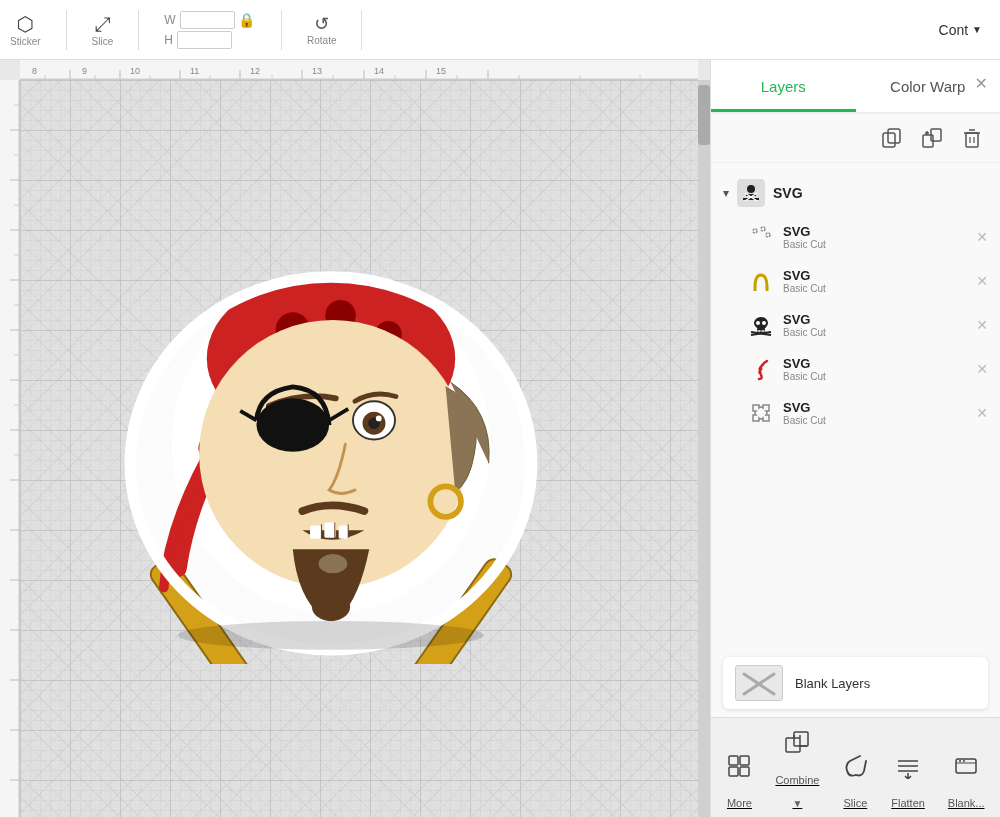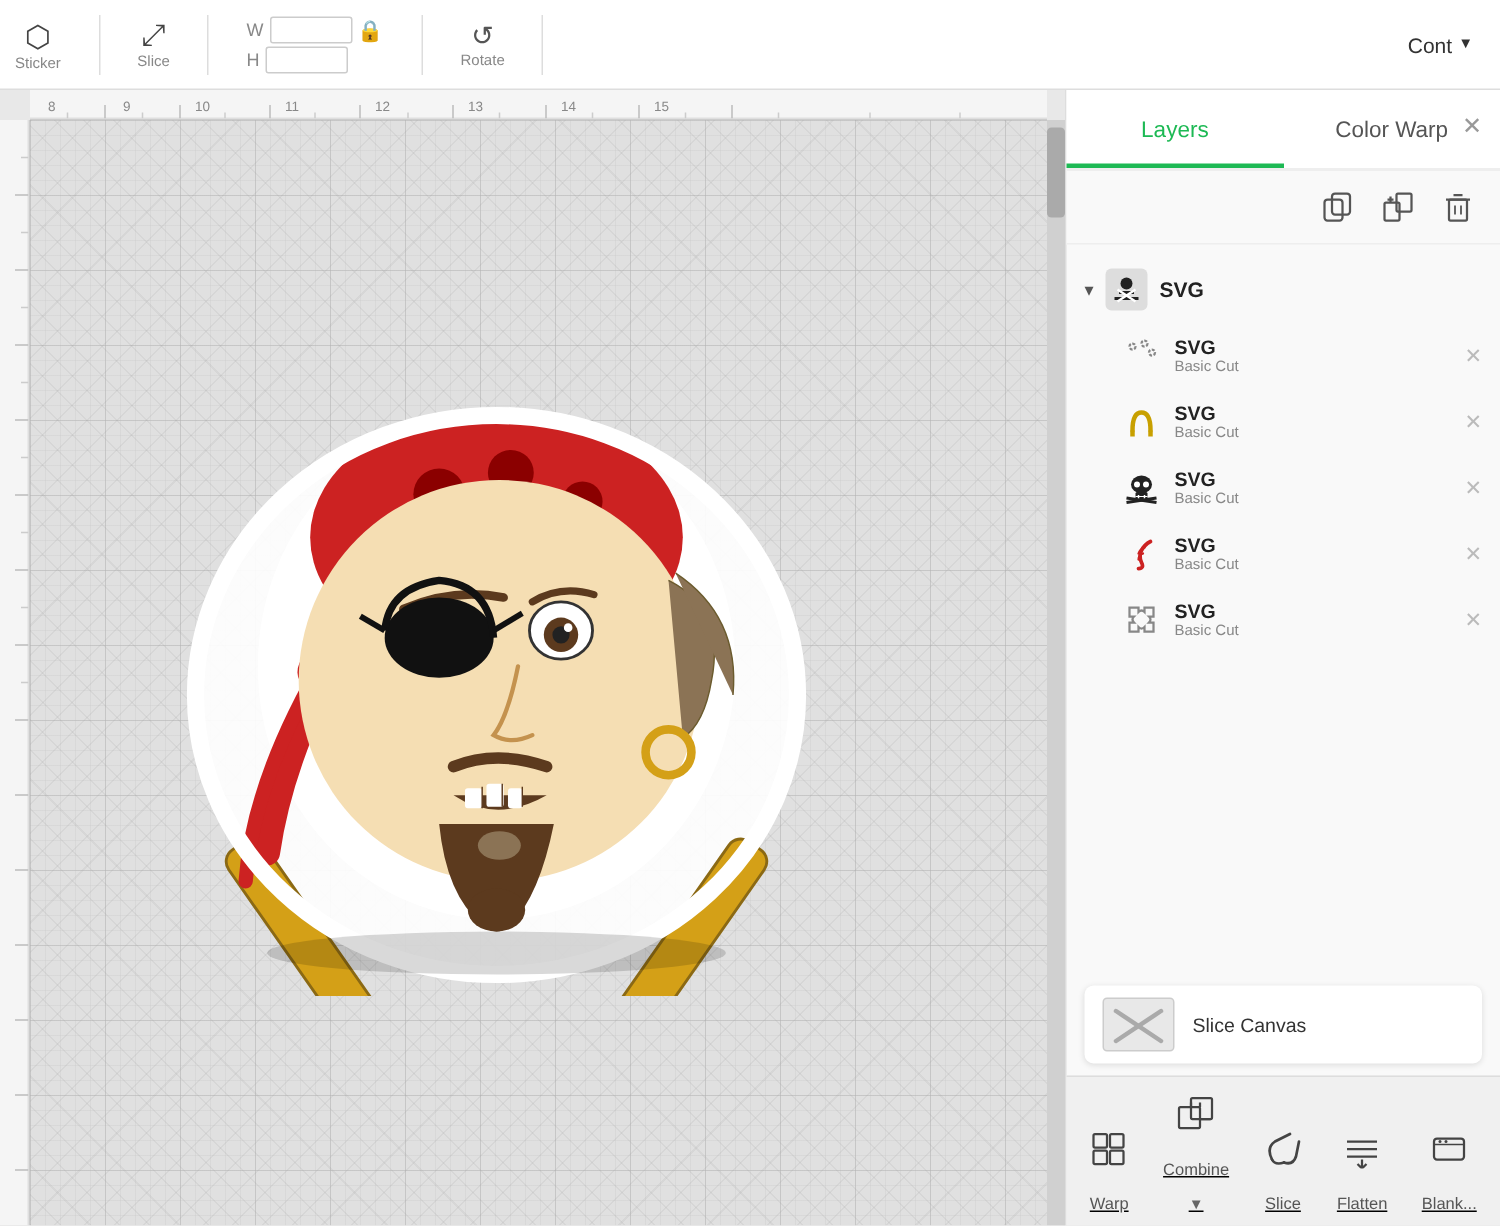--- a/index.html
+++ b/index.html
@@ -708,34 +708,34 @@
     </div>
 
     <div class="blank-canvas-item">
       <div class="blank-canvas-thumb">
         <svg width="40" height="28" viewBox="0 0 40 28">
 
           <line x1="5" y1="25" x2="35" y2="5" stroke="#aaa" stroke-width="3" stroke-linecap="round"></line>
           <line x1="35" y1="25" x2="5" y2="5" stroke="#aaa" stroke-width="3" stroke-linecap="round"></line>
         </svg>
       </div>
-      <span class="blank-canvas-label">Slice Canvas</span>
+      <span class="blank-canvas-label">Blank Layers</span>
     </div>
 
     <div class="panel-bottom">
       <div class="bottom-action">
         <div class="bottom-action-icon">
           <svg width="26" height="26" viewBox="0 0 26 26">
             <rect x="3" y="3" width="9" height="9" rx="1" fill="none" stroke="#444" stroke-width="1.5"></rect>
             <rect x="14" y="3" width="9" height="9" rx="1" fill="none" stroke="#444" stroke-width="1.5"></rect>
             <rect x="3" y="14" width="9" height="9" rx="1" fill="none" stroke="#444" stroke-width="1.5"></rect>
             <rect x="14" y="14" width="9" height="9" rx="1" fill="none" stroke="#444" stroke-width="1.5"></rect>
           </svg>
         </div>
-        <span class="bottom-action-label">Warp</span>
+        <span class="bottom-action-label">More</span>
       </div>
       <div class="bottom-action">
         <div class="bottom-action-icon">
           <svg width="26" height="26" viewBox="0 0 26 26">
             <rect x="2" y="8" width="14" height="14" rx="1" fill="none" stroke="#444" stroke-width="1.5"></rect>
             <rect x="10" y="2" width="14" height="14" rx="1" fill="none" stroke="#444" stroke-width="1.5"></rect>
             <line x1="10" y1="5" x2="10" y2="8" stroke="#444" stroke-width="1.5"></line>
             <line x1="16" y1="5" x2="16" y2="8" stroke="#444" stroke-width="1.5"></line>
             <line x1="16" y1="16" x2="23" y2="16" stroke="#444" stroke-width="1.5"></line>
           </svg>

